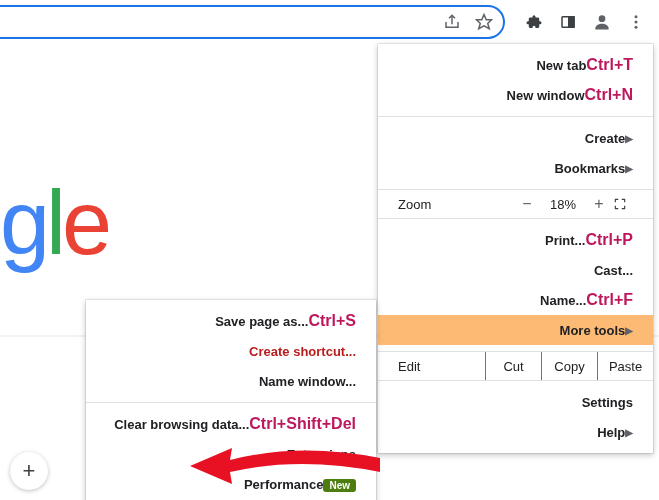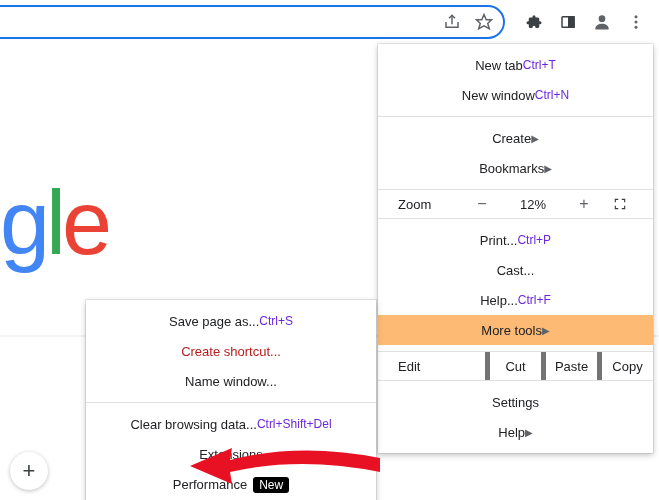--- a/index.html
+++ b/index.html
@@ -11,41 +11,41 @@
   .omnibox .icon { width: 18px; height: 18px; color: #5f6368; }
   .toolbar-icons { display: flex; align-items: center; gap: 0; padding: 0 6px; }
   .toolbar-icons .tbtn { width: 34px; height: 34px; display: flex; align-items: center; justify-content: center; color: #3c4043; border-radius: 50%; }
 
   
   .logo { position: absolute; left: 0; top: 172px; font-size: 90px; font-weight: 400; letter-spacing: -4px; font-family: Arial, sans-serif; }
   .logo .g { color: #4285F4; } .logo .l { color: #34A853; } .logo .e { color: #EA4335; }
 
   
   .menu { position: absolute; top: 44px; right: 6px; width: 275px; background: #fff; box-shadow: 0 2px 6px rgba(0,0,0,0.25), 0 0 0 1px rgba(0,0,0,0.08); padding: 6px 0; font-size: 13px; color: #202124; }
-  .mi { display: flex; align-items: center; height: 30px; padding: 0 20px; cursor: default; justify-content: center; }
+  .mi { display: flex; align-items: center; height: 30px; padding: 0 20px; cursor: default; justify-content: flex-end; font-weight: bold; }
   .mi.active { background: #fdba74; }
   .mi .lbl { white-space: nowrap; }
-  .mi .sc { color: #6d28d9; font-size: 12px; }
+  .mi .sc { color: #be185d; font-size: 16px; }
   .mi .tri { color: #5f6368; font-size: 10px; }
   .sep { height: 1px; background: #e0e0e0; margin: 6px 0; }
 
-  .zoomrow { display: flex; align-items: center; height: 30px; padding: 0 12px 0 20px; border-top:1px solid #e0e0e0; border-bottom:1px solid #e0e0e0; margin:6px 0;gap:15px; }
+  .zoomrow { display: flex; align-items: center; height: 30px; padding: 0 12px 0 20px; border-top:1px solid #e0e0e0; border-bottom:1px solid #e0e0e0; margin:6px 0; }
   .zoomrow .lbl { flex: 1; }
   .zoomrow .zbtn { width: 28px; text-align: center; color:#5f6368; font-size:16px; }
   .zoomrow .zval { width: 44px; text-align: center; }
   .zoomrow .fs { width: 28px; text-align:center; }
 
   .editrow { display: flex; align-items: center; height: 30px; padding: 0 0 0 20px; border-top:1px solid #e0e0e0; border-bottom:1px solid #e0e0e0; margin:6px 0; }
   .editrow .lbl { flex:1; }
-  .editrow .ebtn { width: 56px; text-align:left; border-left:5px solid #737373; height:100%; display:flex;align-items:center;justify-content:center; }
+  .editrow .ebtn { width: 56px; text-align:left; border-left:1px solid #737373; height:100%; display:flex;align-items:center;justify-content:center; }
 
   
   .submenu { position: absolute; top: 300px; left: 86px; width: 290px; background: #fff; box-shadow: 0 2px 6px rgba(0,0,0,0.25), 0 0 0 1px rgba(0,0,0,0.08); padding: 6px 0; font-size: 13px; color:#202124; }
   .submenu .mi.disabled { color:#b91c1c; }
-  .badge { background:#000000; color:#fff; font-size:12px; padding:1px 6px; border-radius:3px; margin-left:6px; }
+  .badge { background:#4d7c0f; color:#fff; font-size:10px; padding:1px 6px; border-radius:3px; margin-left:0; }
 
   
   .arrow { position:absolute; left:190px; top:442px; pointer-events:none; }
 
   
   .plusbtn { position:absolute; left:10px; bottom:10px; width:38px; height:38px; border-radius:50%; background:#fff; box-shadow:0 1px 4px rgba(0,0,0,0.25); display:flex;align-items:center;justify-content:center; font-size:22px; color:#3c4043; }
 
   .floor { position:absolute; left:0; right:0; top:335px; height:2px; background:#f1f3f4; }
 
   svg { display:block; }
@@ -116,48 +116,48 @@
       <span class="lbl">Create</span>
       <span class="tri">▶</span>
     </div>
   <div class="mi">
       <span class="lbl">Bookmarks</span>
       <span class="tri">▶</span>
     </div>
   <div class="zoomrow">
     <span class="lbl">Zoom</span>
     <span class="zbtn">−</span>
-    <span class="zval">12%</span>
+    <span class="zval">18%</span>
     <span class="zbtn">+</span>
     <span class="fs">
       <svg viewBox="0 0 24 24" width="14" height="14" fill="none" stroke="#3c4043" stroke-width="2">
           <path d="M4 9V4h5M20 9V4h-5M4 15v5h5M20 15v5h-5"></path>
         </svg>
     </span>
   </div>
   <div class="mi">
       <span class="lbl">Print...</span>
       <span class="sc">Ctrl+P</span>
     </div>
   <div class="mi">
       <span class="lbl">Cast...</span>
     </div>
   <div class="mi">
-      <span class="lbl">Help...</span>
+      <span class="lbl">Name...</span>
       <span class="sc">Ctrl+F</span>
     </div>
   <div class="mi active">
       <span class="lbl">More tools</span>
       <span class="tri">▶</span>
     </div>
   <div class="editrow">
     <span class="lbl">Edit</span>
     <span class="ebtn">Cut</span>
+    <span class="ebtn">Copy</span>
     <span class="ebtn">Paste</span>
-    <span class="ebtn">Copy</span>
   </div>
   <div class="mi">
       <span class="lbl">Settings</span>
     </div>
   <div class="mi">
       <span class="lbl">Help</span>
       <span class="tri">▶</span>
     </div>
 
 </div>

